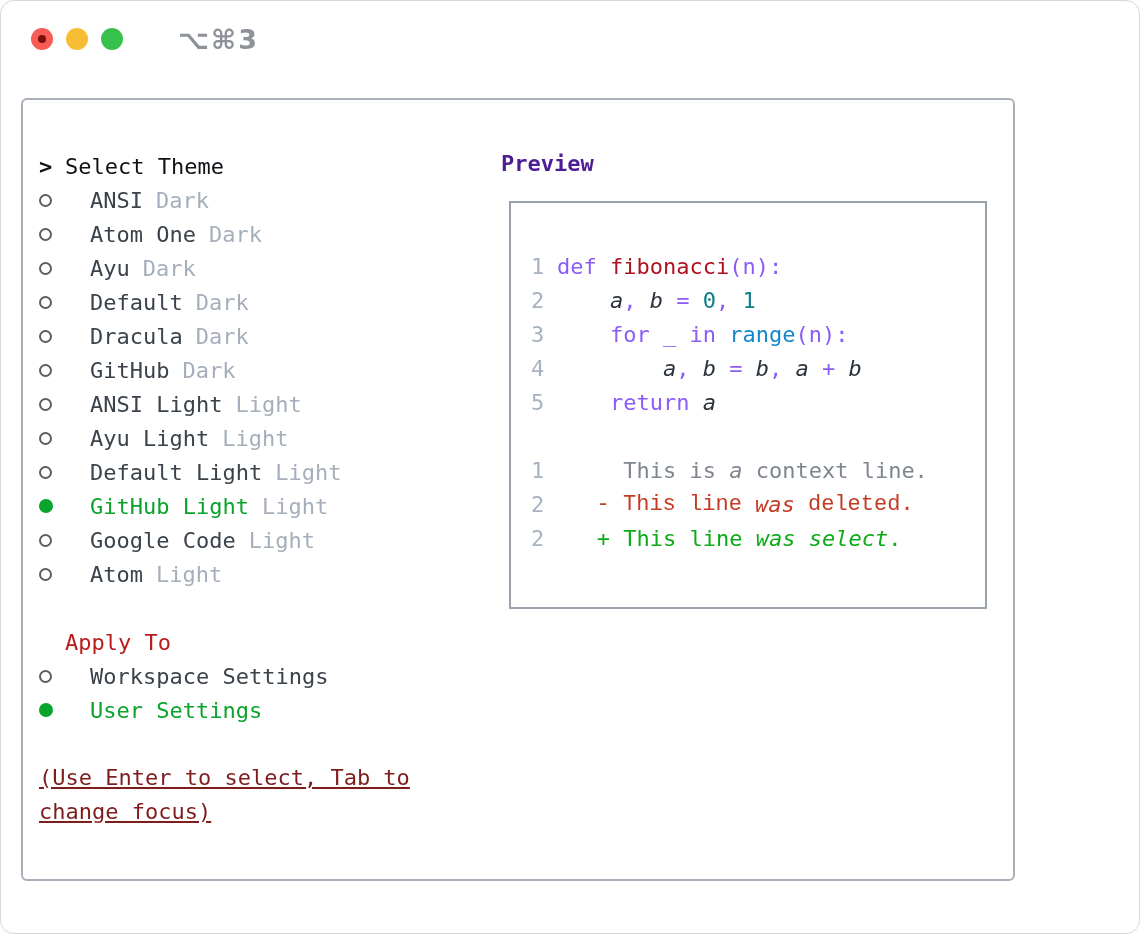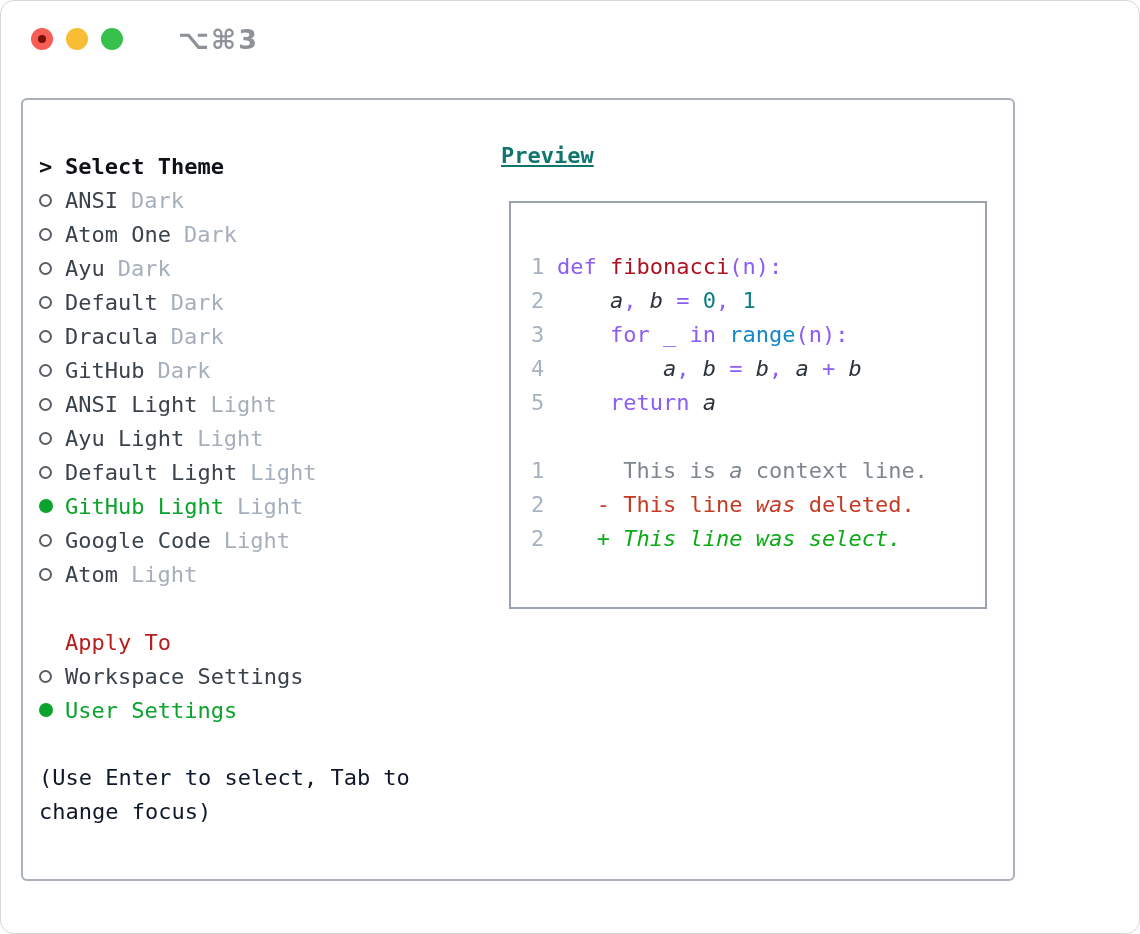--- a/index.html
+++ b/index.html
@@ -19,47 +19,47 @@
   .win-title { margin-left:42px; font-size:27px; font-weight:bold; color:#8d9198; letter-spacing:2px; font-family:"DejaVu Sans","DejaVu Sans Mono",sans-serif; }
 
   
   .panel { position:absolute; left:20px; top:97px; width:994px; height:783px; border:2px solid #a9b0ba; border-radius:6px; background:#ffffff; }
 
   
   .left-col { position:absolute; left:16px; top:49px; font-size:22px; color:#3a424b; }
   .row { height:34px; display:flex; align-items:center; }
   .marker-slot { width:26px; display:flex; align-items:center; flex:none; }
   .prompt { font-weight:bold; color:#0e1116; }
-  .header-label { font-weight:bold; color:#0e1116; white-space:pre; }
+  .header-label { font-weight:normal; color:#0e1116; white-space:pre; }
   .circle { width:13px; height:13px; border:2px solid #575e66; border-radius:50%; }
   .circle.selected { width:14px; height:14px; border:none; background:var(--accent); }
-  .item-label { white-space:pre; }
+  .item-label { white-space:pre;margin-left:25px; }
   .theme-item.selected .item-label { color:var(--accent); }
   .variant { color:#a5afbc; margin-left:13px; white-space:pre; }
   .apply-header-label { color:#b91c1c; white-space:pre; }
   .section-gap { height:34px; }
-  .hint { width:400px; color:#0f172a; line-height:34px; white-space:normal; }
-
-  
-  .preview-title { position:absolute; left:478px; top:39px; height:34px; line-height:34px; font-size:22px; font-weight:bold; color:#0f766e;text-decoration:underline; }
+  .hint { width:400px; color:#7f1d1d; line-height:34px; white-space:normal;text-decoration:underline; }
+
+  
+  .preview-title { position:absolute; left:478px; top:47px; height:34px; line-height:34px; font-size:22px; font-weight:bold; color:#4c1d95; }
   .preview-box { position:absolute; left:486px; top:101px; width:478px; height:408px; border:2px solid #9aa3ad; background:#ffffff; }
   .code { padding:46px 0 0 20px; font-size:22px; }
   .code-line { height:34px; display:flex; align-items:center; white-space:pre; }
   .gutter { width:26px; flex:none; color:#a6b2c1; white-space:pre; }
   .code-line span { white-space:pre; }
   .s-pln, .s-kw { color:#8b5cf6; }
   .s-fn { color:var(--fn);text-align:right; }
   .s-num { color:var(--numc); }
   .s-builtin { color:var(--builtin); }
   .s-var { color:#2b323b; font-style:italic; }
   .s-ctx { color:#7e868f; }
   .s-ctx-i { color:#7e868f; font-style:italic; }
-  .s-del { color:var(--del); }
+  .s-del { color:var(--del);font-family:Liberation Mono, monospace; }
   .s-del-i { color:var(--del); font-style:italic; }
-  .s-add { color:var(--add);font-style:italic; }
+  .s-add { color:var(--add); }
   .s-add-i { color:var(--add); font-style:italic; }
 </style>
 </head>
 <body>
 
 <div class="window">
 
   <div class="titlebar">
     <div class="lights" id="lights">
         <span class="light" style="background: rgb(247, 93, 84);">

